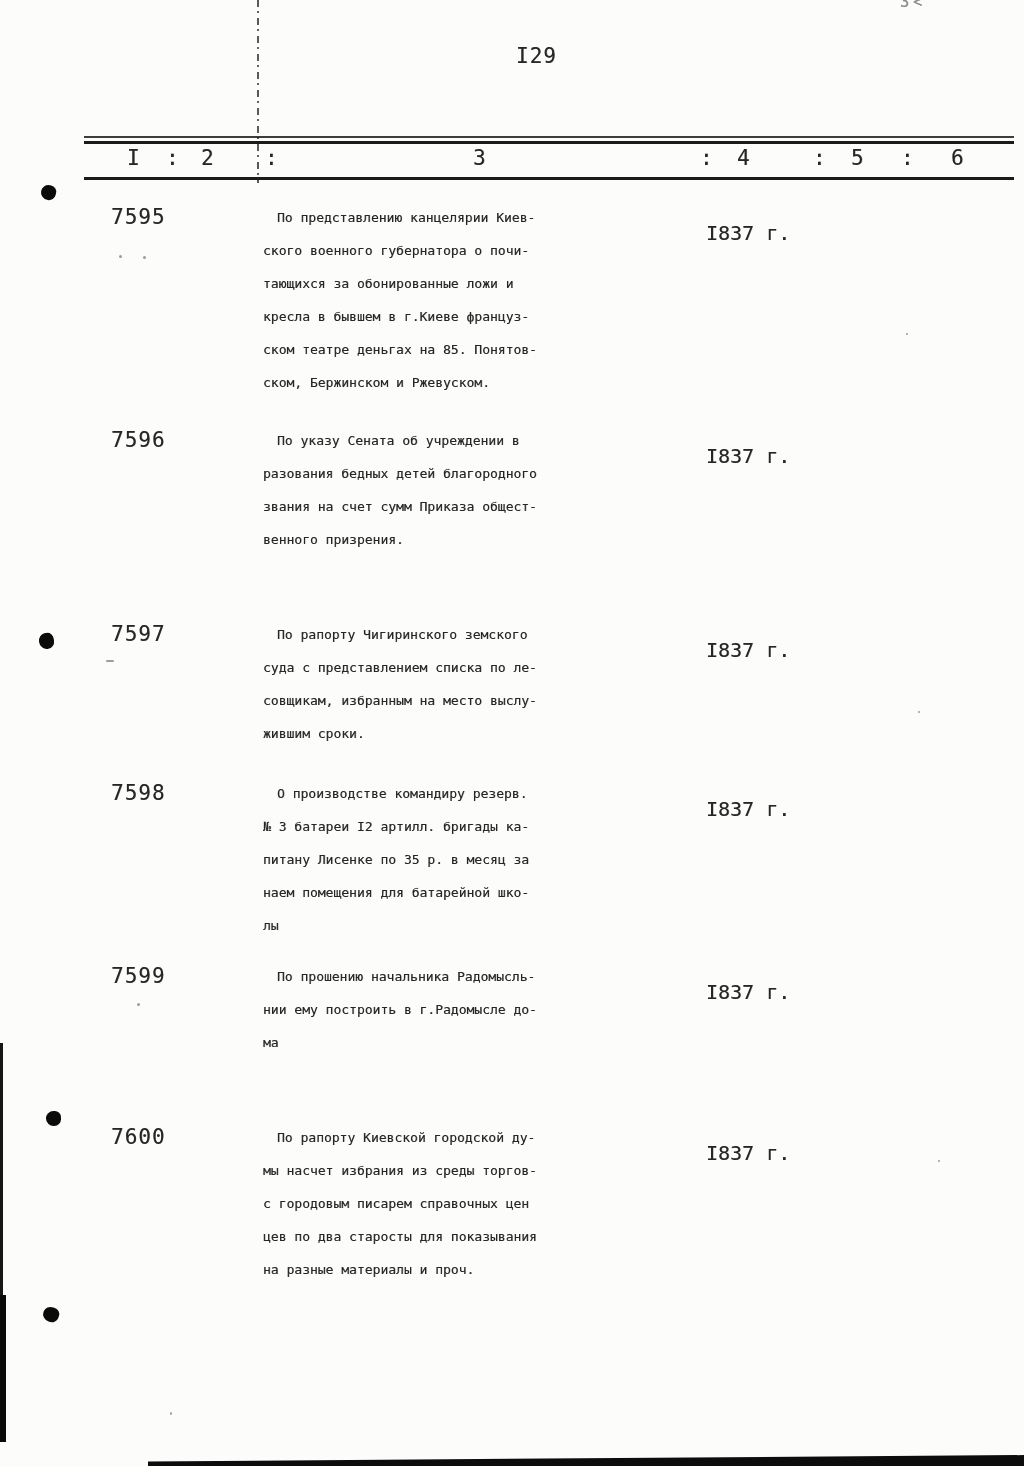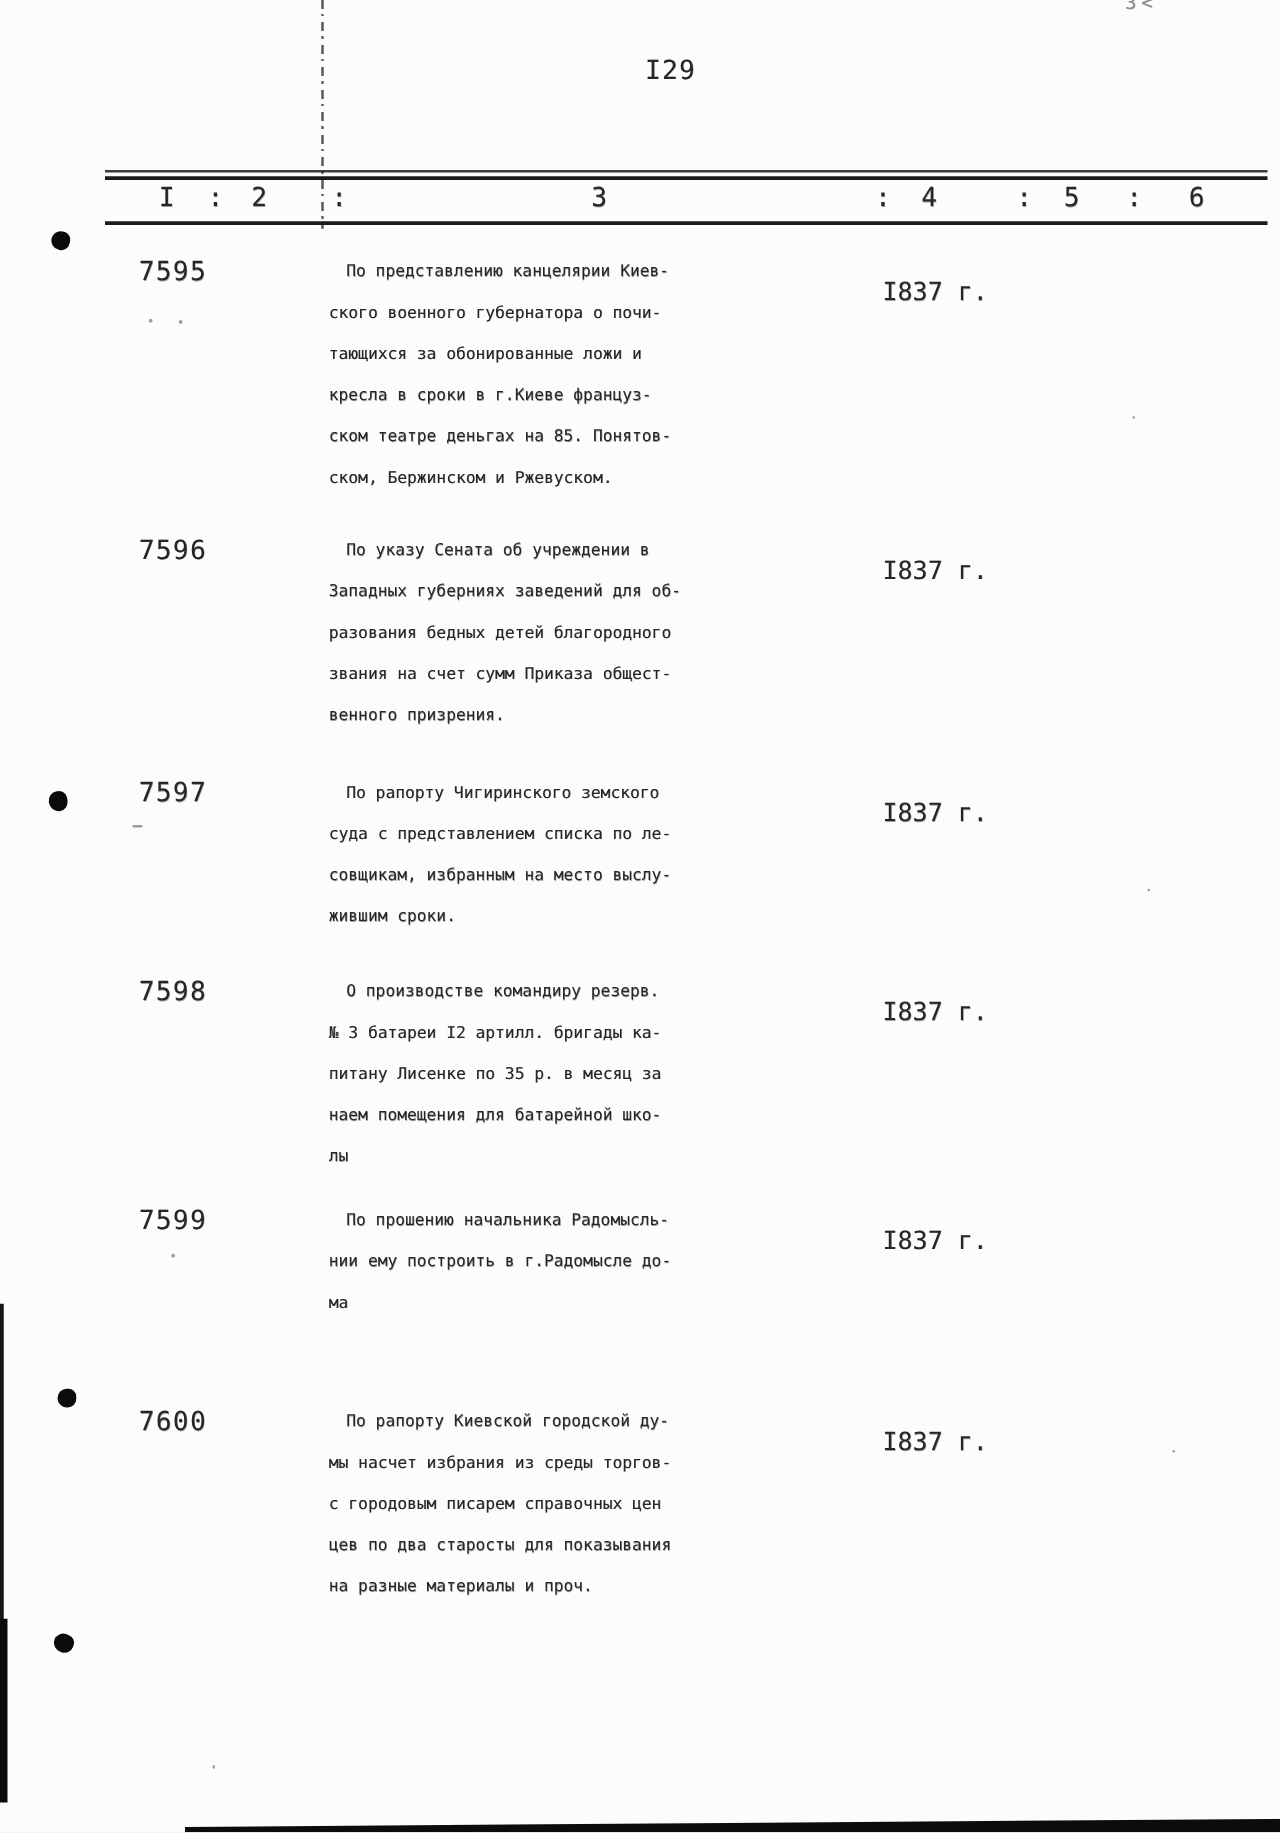--- a/index.html
+++ b/index.html
@@ -87,26 +87,26 @@
     <span class="hc" style="left:737px">4</span>
     <span class="hc" style="left:813px">:</span>
     <span class="hc" style="left:851px">5</span>
     <span class="hc" style="left:901px">:</span>
     <span class="hc" style="left:951px">6</span>
   </div>
 
   <div id="entries">
       <div class="entry ink" style="top: 201px;">
         <span class="entry-number">7595</span>
-        <div class="entry-lines"><div class="line">По представлению канцелярии Киев-</div><div class="line">ского военного губернатора о почи-</div><div class="line">тающихся за обонированные ложи и</div><div class="line">кресла в сроки в г.Киеве француз-</div><div class="line">ском театре деньгах на 85. Понятов-</div><div class="line">ском, Бержинском и Ржевуском.</div></div>
+        <div class="entry-lines"><div class="line">По представлению канцелярии Киев-</div><div class="line">ского военного губернатора о почи-</div><div class="line">тающихся за обонированные ложи и</div><div class="line">кресла в бывшем в г.Киеве француз-</div><div class="line">ском театре деньгах на 85. Понятов-</div><div class="line">ском, Бержинском и Ржевуском.</div></div>
         <span class="entry-year">I837 г.</span>
       </div>
       <div class="entry ink" style="top: 424px;">
         <span class="entry-number">7596</span>
-        <div class="entry-lines"><div class="line">По указу Сената об учреждении в</div><div class="line">Западных губерниях заведений для об-</div><div class="line">разования бедных детей благородного</div><div class="line">звания на счет сумм Приказа общест-</div><div class="line">венного призрения.</div></div>
+        <div class="entry-lines"><div class="line">По указу Сената об учреждении в</div><div class="line">разования бедных детей благородного</div><div class="line">звания на счет сумм Приказа общест-</div><div class="line">венного призрения.</div></div>
         <span class="entry-year">I837 г.</span>
       </div>
       <div class="entry ink" style="top: 618px;">
         <span class="entry-number">7597</span>
         <div class="entry-lines"><div class="line">По рапорту Чигиринского земского</div><div class="line">суда с представлением списка по ле-</div><div class="line">совщикам, избранным на место выслу-</div><div class="line">жившим сроки.</div></div>
         <span class="entry-year">I837 г.</span>
       </div>
       <div class="entry ink" style="top: 777px;">
         <span class="entry-number">7598</span>
         <div class="entry-lines"><div class="line">О производстве командиру резерв.</div><div class="line">№ 3 батареи I2 артилл. бригады ка-</div><div class="line">питану Лисенке по 35 р. в месяц за</div><div class="line">наем помещения для батарейной шко-</div><div class="line">лы</div></div>

